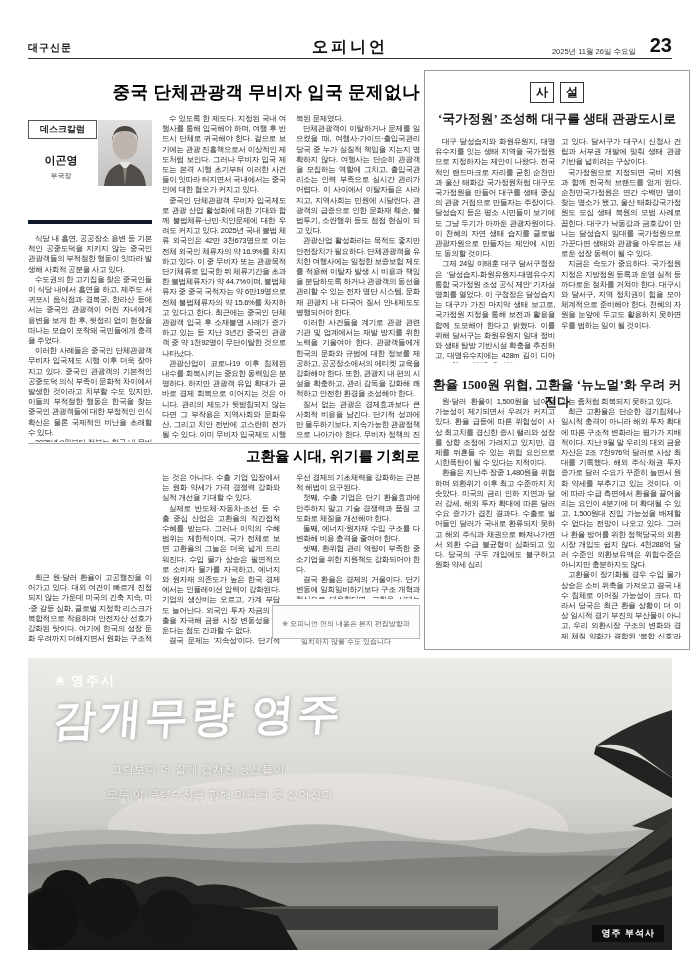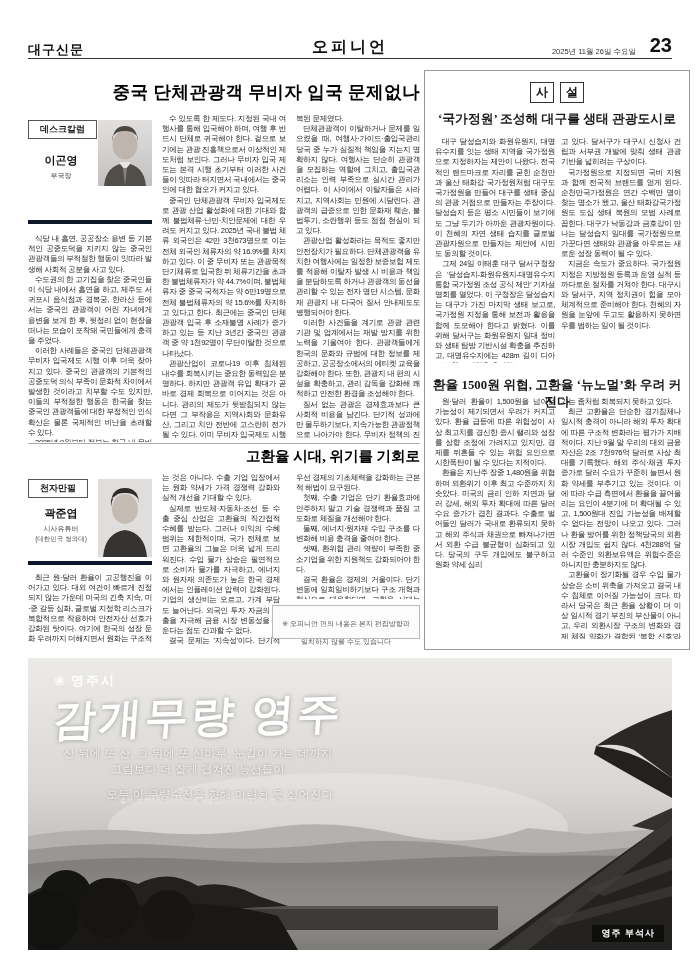--- a/index.html
+++ b/index.html
@@ -1,20 +1,20 @@
 <!DOCTYPE html>
 <html><head>
 <meta charset="utf-8">
 <style>
   * { box-sizing: border-box; }
   body { margin: 0; background: #ffffff; font-family: "Liberation Sans", "DejaVu Sans", sans-serif; }
   .page { position: relative; width: 700px; height: 980px; background: #fff; overflow: hidden; }
 
   
-  .paper-name { position: absolute; left: 28px; top: 41px; font-size: 13px; font-weight: bold; color: #111; letter-spacing: 1px; }
+  .paper-name { position: absolute; left: 28px; top: 41px; font-size: 10px; font-weight: bold; color: #111; letter-spacing: 1px; }
   .section-title { position: absolute; left: 0; right: 0; top: 37px; text-align: center; font-size: 16px; font-weight: bold; color: #111; letter-spacing: 3px; }
   .edition-date { position: absolute; right: 64px; top: 47px; font-size: 7.5px; color: #333; }
   .page-number { position: absolute; right: 28px; top: 34px; font-size: 20px; font-weight: bold; color: #111; }
   .header-rule { position: absolute; left: 28px; right: 28px; top: 58px; border-top: 1.5px solid #333; }
 
   
   .headline { position: absolute; left: 0; right: 0; text-align: right; font-family: "Liberation Serif", "DejaVu Serif", serif; font-weight: bold; color: #000000; }
   .col { position: absolute; overflow: hidden; }
   .bodytext { font-size: 7.6px; line-height: 10.2px; color: #222; letter-spacing: -0.3px; }
   .bodytext p { margin: 0; text-align: justify; text-indent: 7px; }
@@ -117,35 +117,20 @@
         <p>질서 없는 관광은 경제효과보다 큰 사회적 비용을 남긴다. 단기적 성과에만 몰두하기보다, 지속가능한 관광정책으로 나아가야 한다. 무비자 정책의 진정한 성공은 숫자가 아니라, 안전과 품격이 보장된 관광 환경 속에서 평가받아야 한다.</p>
       </div>
   </div>
 
   <div class="divider"></div>
 
   <div class="article2">
     <div class="headline">고환율 시대, 위기를 기회로</div>
 
     <div class="col" style="left:0; top:26px; width:124px; height:172px;">
-      <div class="byline" style="top:0; height:92px; position:relative;">
-        <span class="byline-label">천자만필</span>
-        <div class="author-name" style="margin-top:8px;">곽준엽</div>
-        <div class="author-title">시사유튜버</div>
-        <div class="author-affil">(대한민국 청와대)</div>
-        <div class="author-photo">
-          <svg width="54" height="78" viewBox="0 0 54 78">
-            <rect width="54" height="78" fill="#e0dedc"></rect>
-            <ellipse cx="27" cy="30" rx="13" ry="15" fill="#c4bbb2"></ellipse>
-            <path d="M13,28 Q12,9 27,9 Q42,9 41,28 L41,21 Q36,13 27,14 Q18,13 13,21 Z" fill="#2d2a27"></path>
-            <path d="M13,28 Q14,17 20,15 L13,21 Z" fill="#2d2a27"></path>
-            <path d="M5,78 Q7,54 27,51 Q47,54 49,78 Z" fill="#353331"></path>
-          </svg>
-        </div>
-      </div>
       <div class="bodytext" style="position:absolute; top:100px; height:72px; left:0; right:0; overflow:hidden;">
           <p>최근 원·달러 환율이 고공행진을 이어가고 있다. 대외 여건이 빠르게 진정되지 않는 가운데 미국의 긴축 지속, 미·중 갈등 심화, 글로벌 지정학 리스크가 복합적으로 작용하며 안전자산 선호가 강화된 탓이다. 여기에 한국의 성장 둔화 우려까지 더해지면서 원화는 구조적 약세 압력을 받고 있다. 하지만 고환율이 모두에게 악재가 되</p>
         </div>
     </div>
 
     <div class="col bodytext cont" style="left:134px; top:26px; width:118px; height:172px;">
         <p>는 것은 아니다. 수출 기업 입장에서는 원화 약세가 가격 경쟁력 강화와 실적 개선을 기대할 수 있다.</p>
         <p>실제로 반도체·자동차·조선 등 수출 중심 산업은 고환율의 직간접적 수혜를 받는다. 그러나 이익의 수혜 범위는 제한적이며, 국가 전체로 보면 고환율의 그늘은 더욱 넓게 드리워진다. 수입 물가 상승은 필연적으로 소비자 물가를 자극하고, 에너지와 원자재 의존도가 높은 한국 경제에서는 인플레이션 압력이 강화된다. 기업의 생산비는 오르고, 가계 부담도 늘어난다. 외국인 투자 자금의 유출을 자극해 금융 시장 변동성을 키운다는 점도 간과할 수 없다.</p>
         <p>결국 문제는 '지속성'이다. 단기적 고환율은 방어가 가능하지만 장기화될 경우 한국 경제는 구조적 비용을 지게 된다. 이에 따라 지금 필요한 것은 단순한 환율 개입이나 정책적 미봉책이 아니다.</p>
       </div>
@@ -226,20 +211,19 @@
       <path d="M644,160 L460,292 L644,292 Z" fill="#242220"></path>
       <path d="M644,160 L470,292 L500,292 L644,178 Z" fill="#383633"></path>
       <path d="M560,230 L644,200 L644,212 L575,238 Z" fill="#45433f" opacity="0.6"></path>
       <path d="M520,262 L644,228 L644,238 L532,268 Z" fill="#45433f" opacity="0.5"></path>
     </svg>
 
     <div class="ad-logo">
       <span class="mark">❀</span><span>영주시</span>
     </div>
     <div class="ad-calligraphy">감개무량 영주</div>
-    <div class="ad-copy ad-line1">산 뒤에 또 산, 그 뒤에 또 산마루, 눈길이 가는 데까지</div>
     <div class="ad-copy ad-line2">그림보다 더 짙게 겹쳐진 능선들이</div>
     <div class="ad-copy ad-line3">모두 이 무량수전을 향해 마련된 듯 싶어진다</div>
     <div class="ad-credit">출처: 최순우 저서 ‘무량수전 배흘림기둥에 기대서서’ 中</div>
     <div class="ad-caption">영주 부석사</div>
   </div>
 
 </div>
 
 </body></html>

